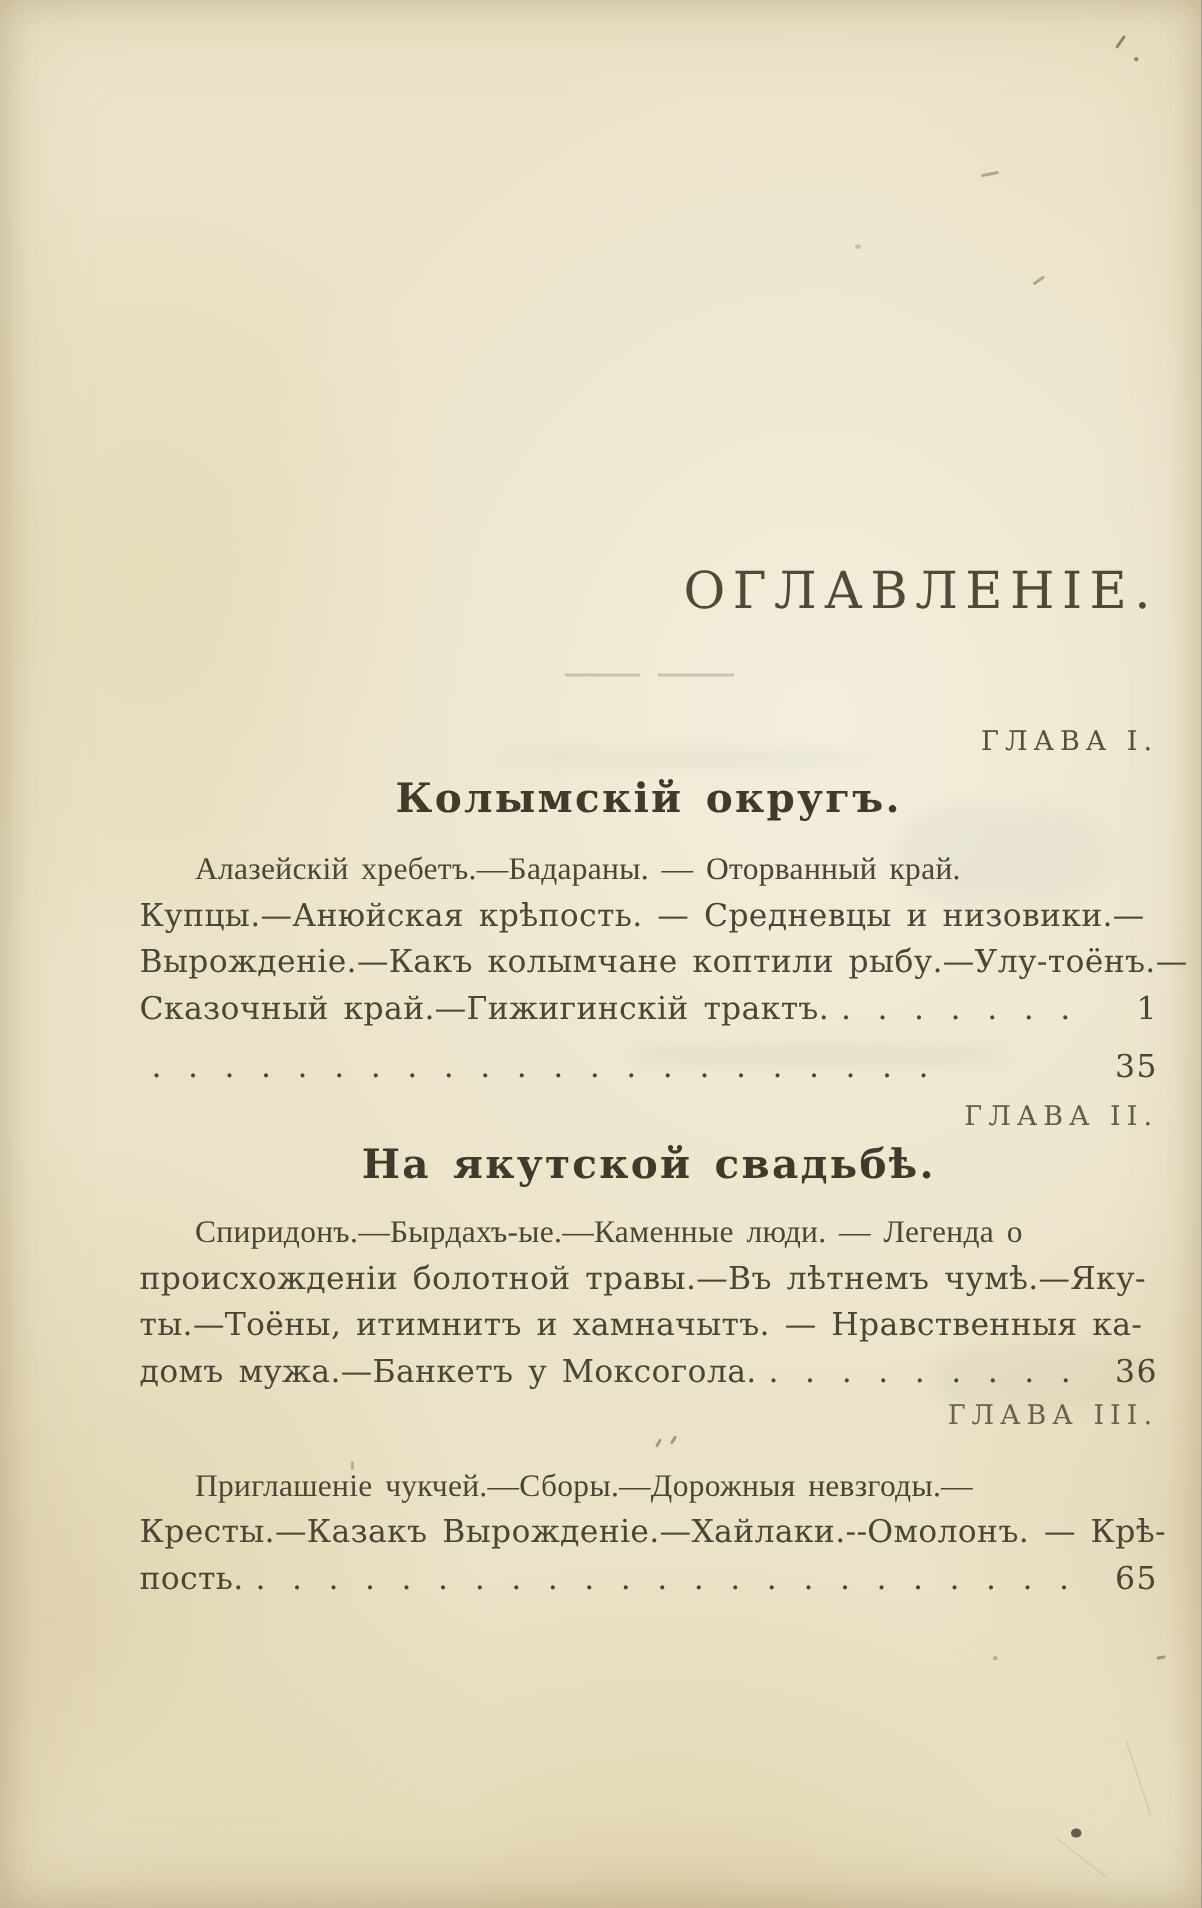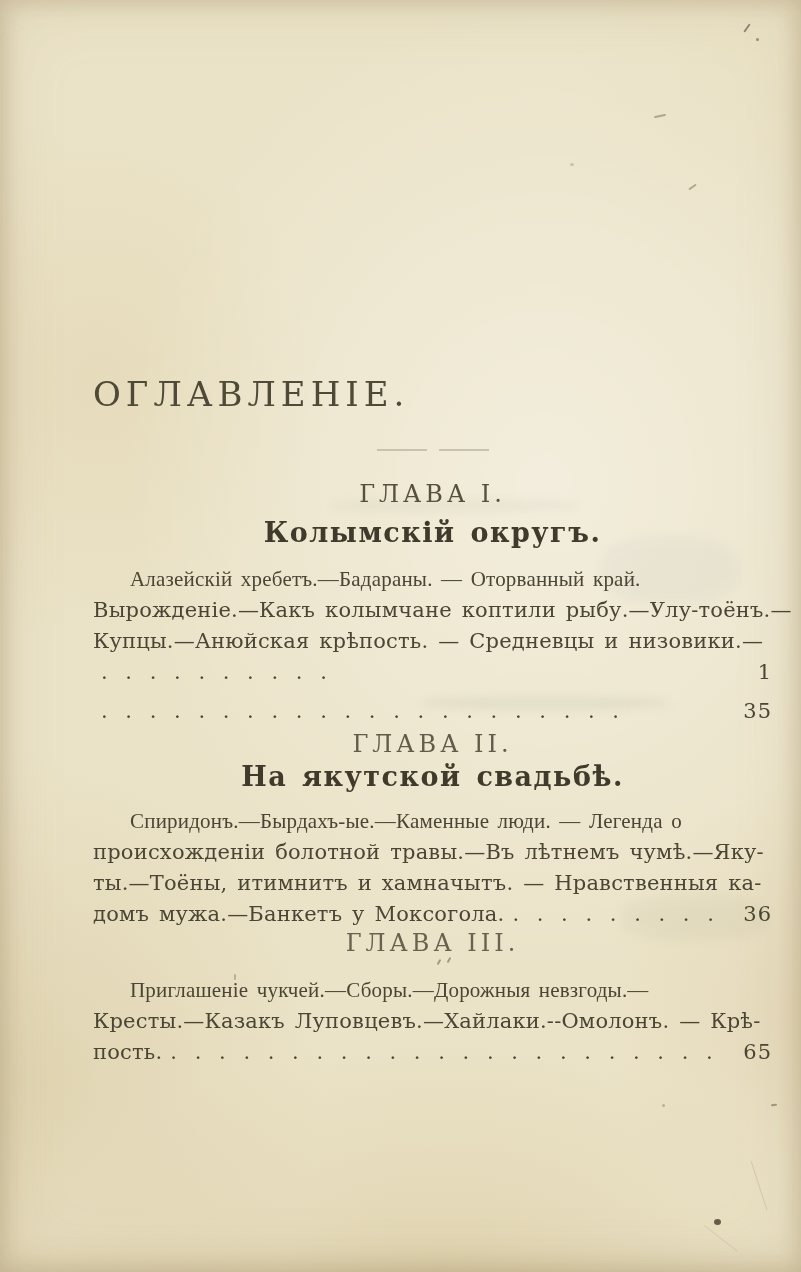--- a/index.html
+++ b/index.html
@@ -21,37 +21,37 @@
       inset 0 0 70px rgba(140,115,65,.14),
       inset -6px 0 18px rgba(150,130,90,.10),
       inset 0 -12px 26px rgba(150,125,75,.14),
       inset 8px 0 20px rgba(150,130,95,.10),
       inset 0 10px 22px rgba(160,140,100,.08);
   }
   .content{position:relative;padding-left:93px;width:679px;}
 
   .toc-title{
     margin-top:374px;
-    text-align:left;
+    text-align:right;
     font-size:34px;line-height:1.2;
     letter-spacing:5px;
     color:#4f4a37;
   }
   .title-rule{
     margin:34px auto 0 auto;
     width:120px;height:2px;
     background:linear-gradient(90deg,
       rgba(0,0,0,0) 0 3%, #9a917a 3% 45%,
       rgba(0,0,0,0) 45% 55%, #9a917a 55% 97%, rgba(0,0,0,0) 97%);
     opacity:.45;border-radius:1px;
   }
 
   .chap-heading{
-    text-align:center;
-    font-size:24px;line-height:27px;
+    text-align:right;
+    font-size:18px;line-height:27px;
     letter-spacing:4px;
     color:#56513e;
   }
   .h1{margin-top:30px;}
   .h2{margin-top:4px;opacity:.92;}
   .h3{margin-top:0;opacity:.88;}
 
   .chap-title{
     text-align:center;
     font-weight:bold;
@@ -117,23 +117,24 @@
 
   <div class="content">
 
     <div class="toc-title">ОГЛАВЛЕНІЕ.</div>
     <div class="title-rule"></div>
 
     <div class="chap-heading h1">ГЛАВА I.</div>
     <div class="chap-title ct1">Колымскій округъ.</div>
     <div class="para">
       <div class="row indent">Алазейскій хребетъ.—Бадараны. — Оторванный край.</div>
+      <div class="row">Купцы.—Анюйская крѣпость. — Средневцы и низовики.—</div>
       <div class="row">Вырожденіе.—Какъ колымчане коптили рыбу.—Улу-тоёнъ.—</div>
-      <div class="row">Купцы.—Анюйская крѣпость. — Средневцы и низовики.—</div>
       <div class="row entry">
+        <span>Сказочный край.—Гижигинскій трактъ.</span>
         <span class="leader">. . . . . . . . . .</span>
         <span class="pnum">1</span>
       </div>
       <div class="row entry gap">
         <span class="leader">. . . . . . . . . . . . . . . . . . . . . .</span>
         <span class="pnum">35</span>
       </div>
     </div>
 
     <div class="chap-heading h2">ГЛАВА II.</div>
@@ -145,21 +146,21 @@
       <div class="row entry">
         <span>домъ мужа.—Банкетъ у Моксогола.</span>
         <span class="leader">. . . . . . . . . . . .</span>
         <span class="pnum">36</span>
       </div>
     </div>
 
     <div class="chap-heading h3">ГЛАВА III.</div>
     <div class="para para3">
       <div class="row indent">Приглашеніе чукчей.—Сборы.—Дорожныя невзгоды.—</div>
-      <div class="row">Кресты.—Казакъ Луповцевъ.—Хайлаки.--Омолонъ. — Крѣ-</div>
+      <div class="row">Кресты.—Казакъ Вырожденіе.—Хайлаки.--Омолонъ. — Крѣ-</div>
       <div class="row entry">
         <span>пость.</span>
         <span class="leader">. . . . . . . . . . . . . . . . . . . . . . .</span>
         <span class="pnum">65</span>
       </div>
     </div>
 
   </div>
 
   <div class="speck s1"></div>

